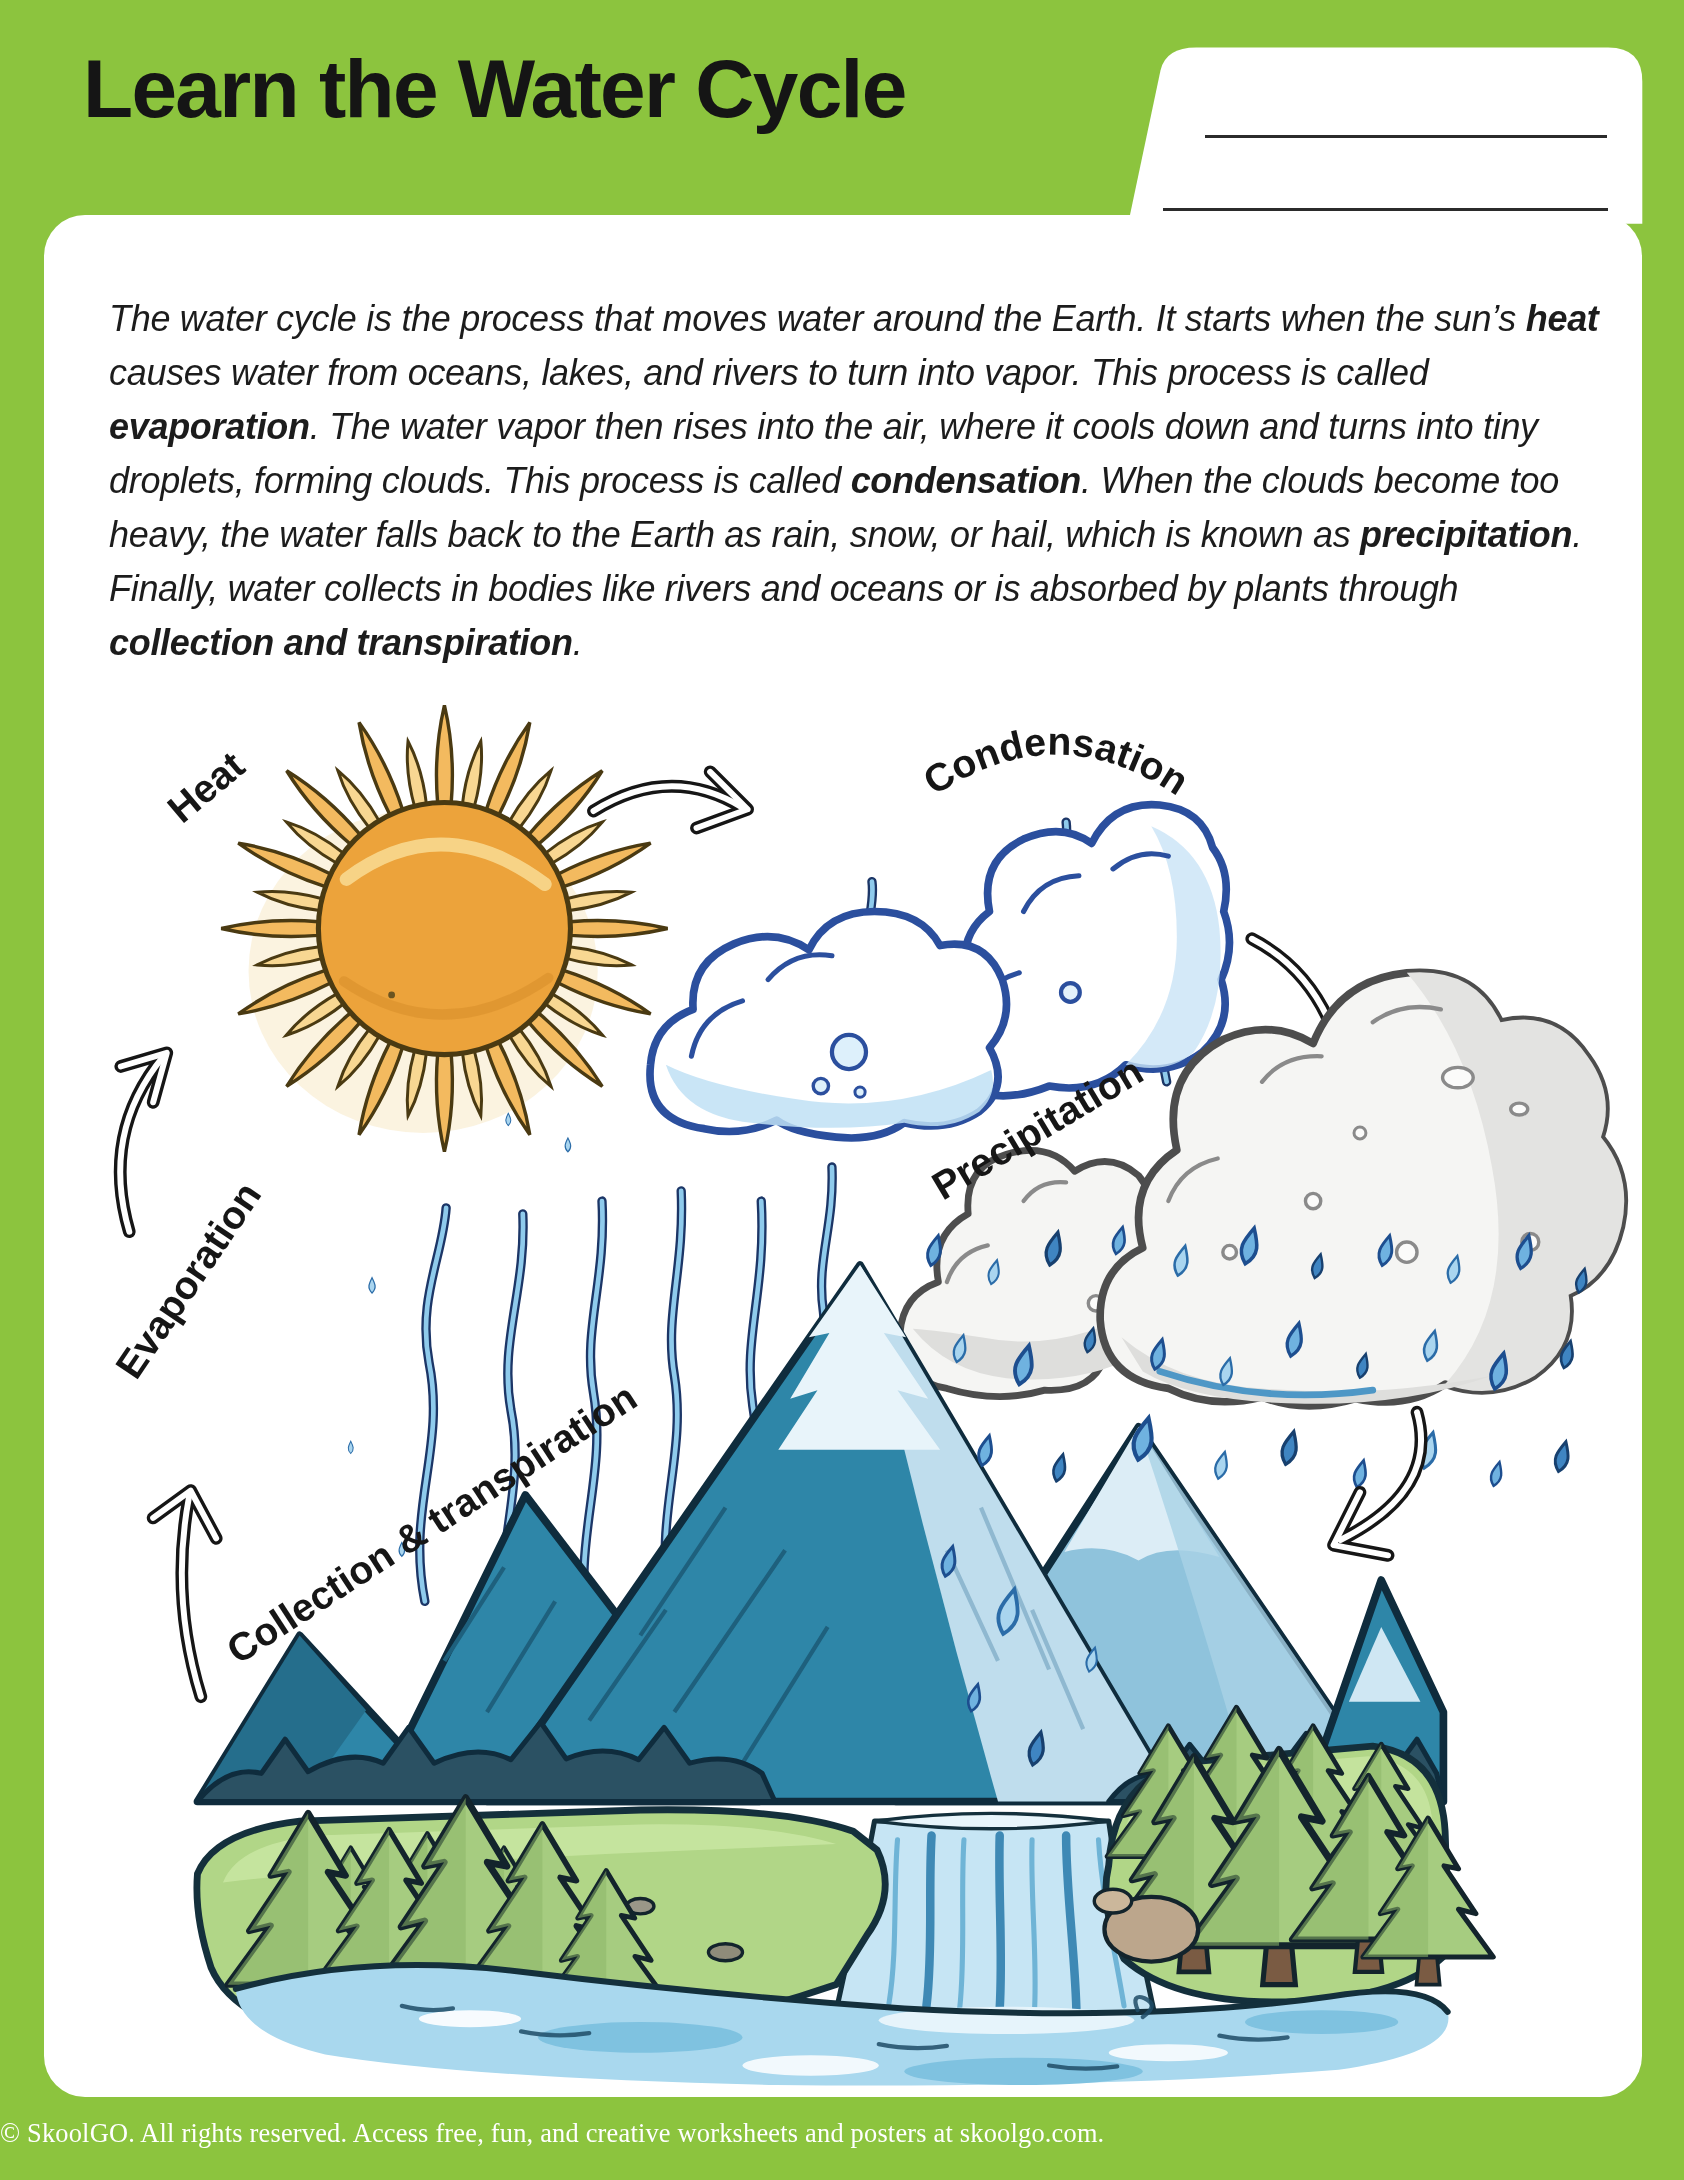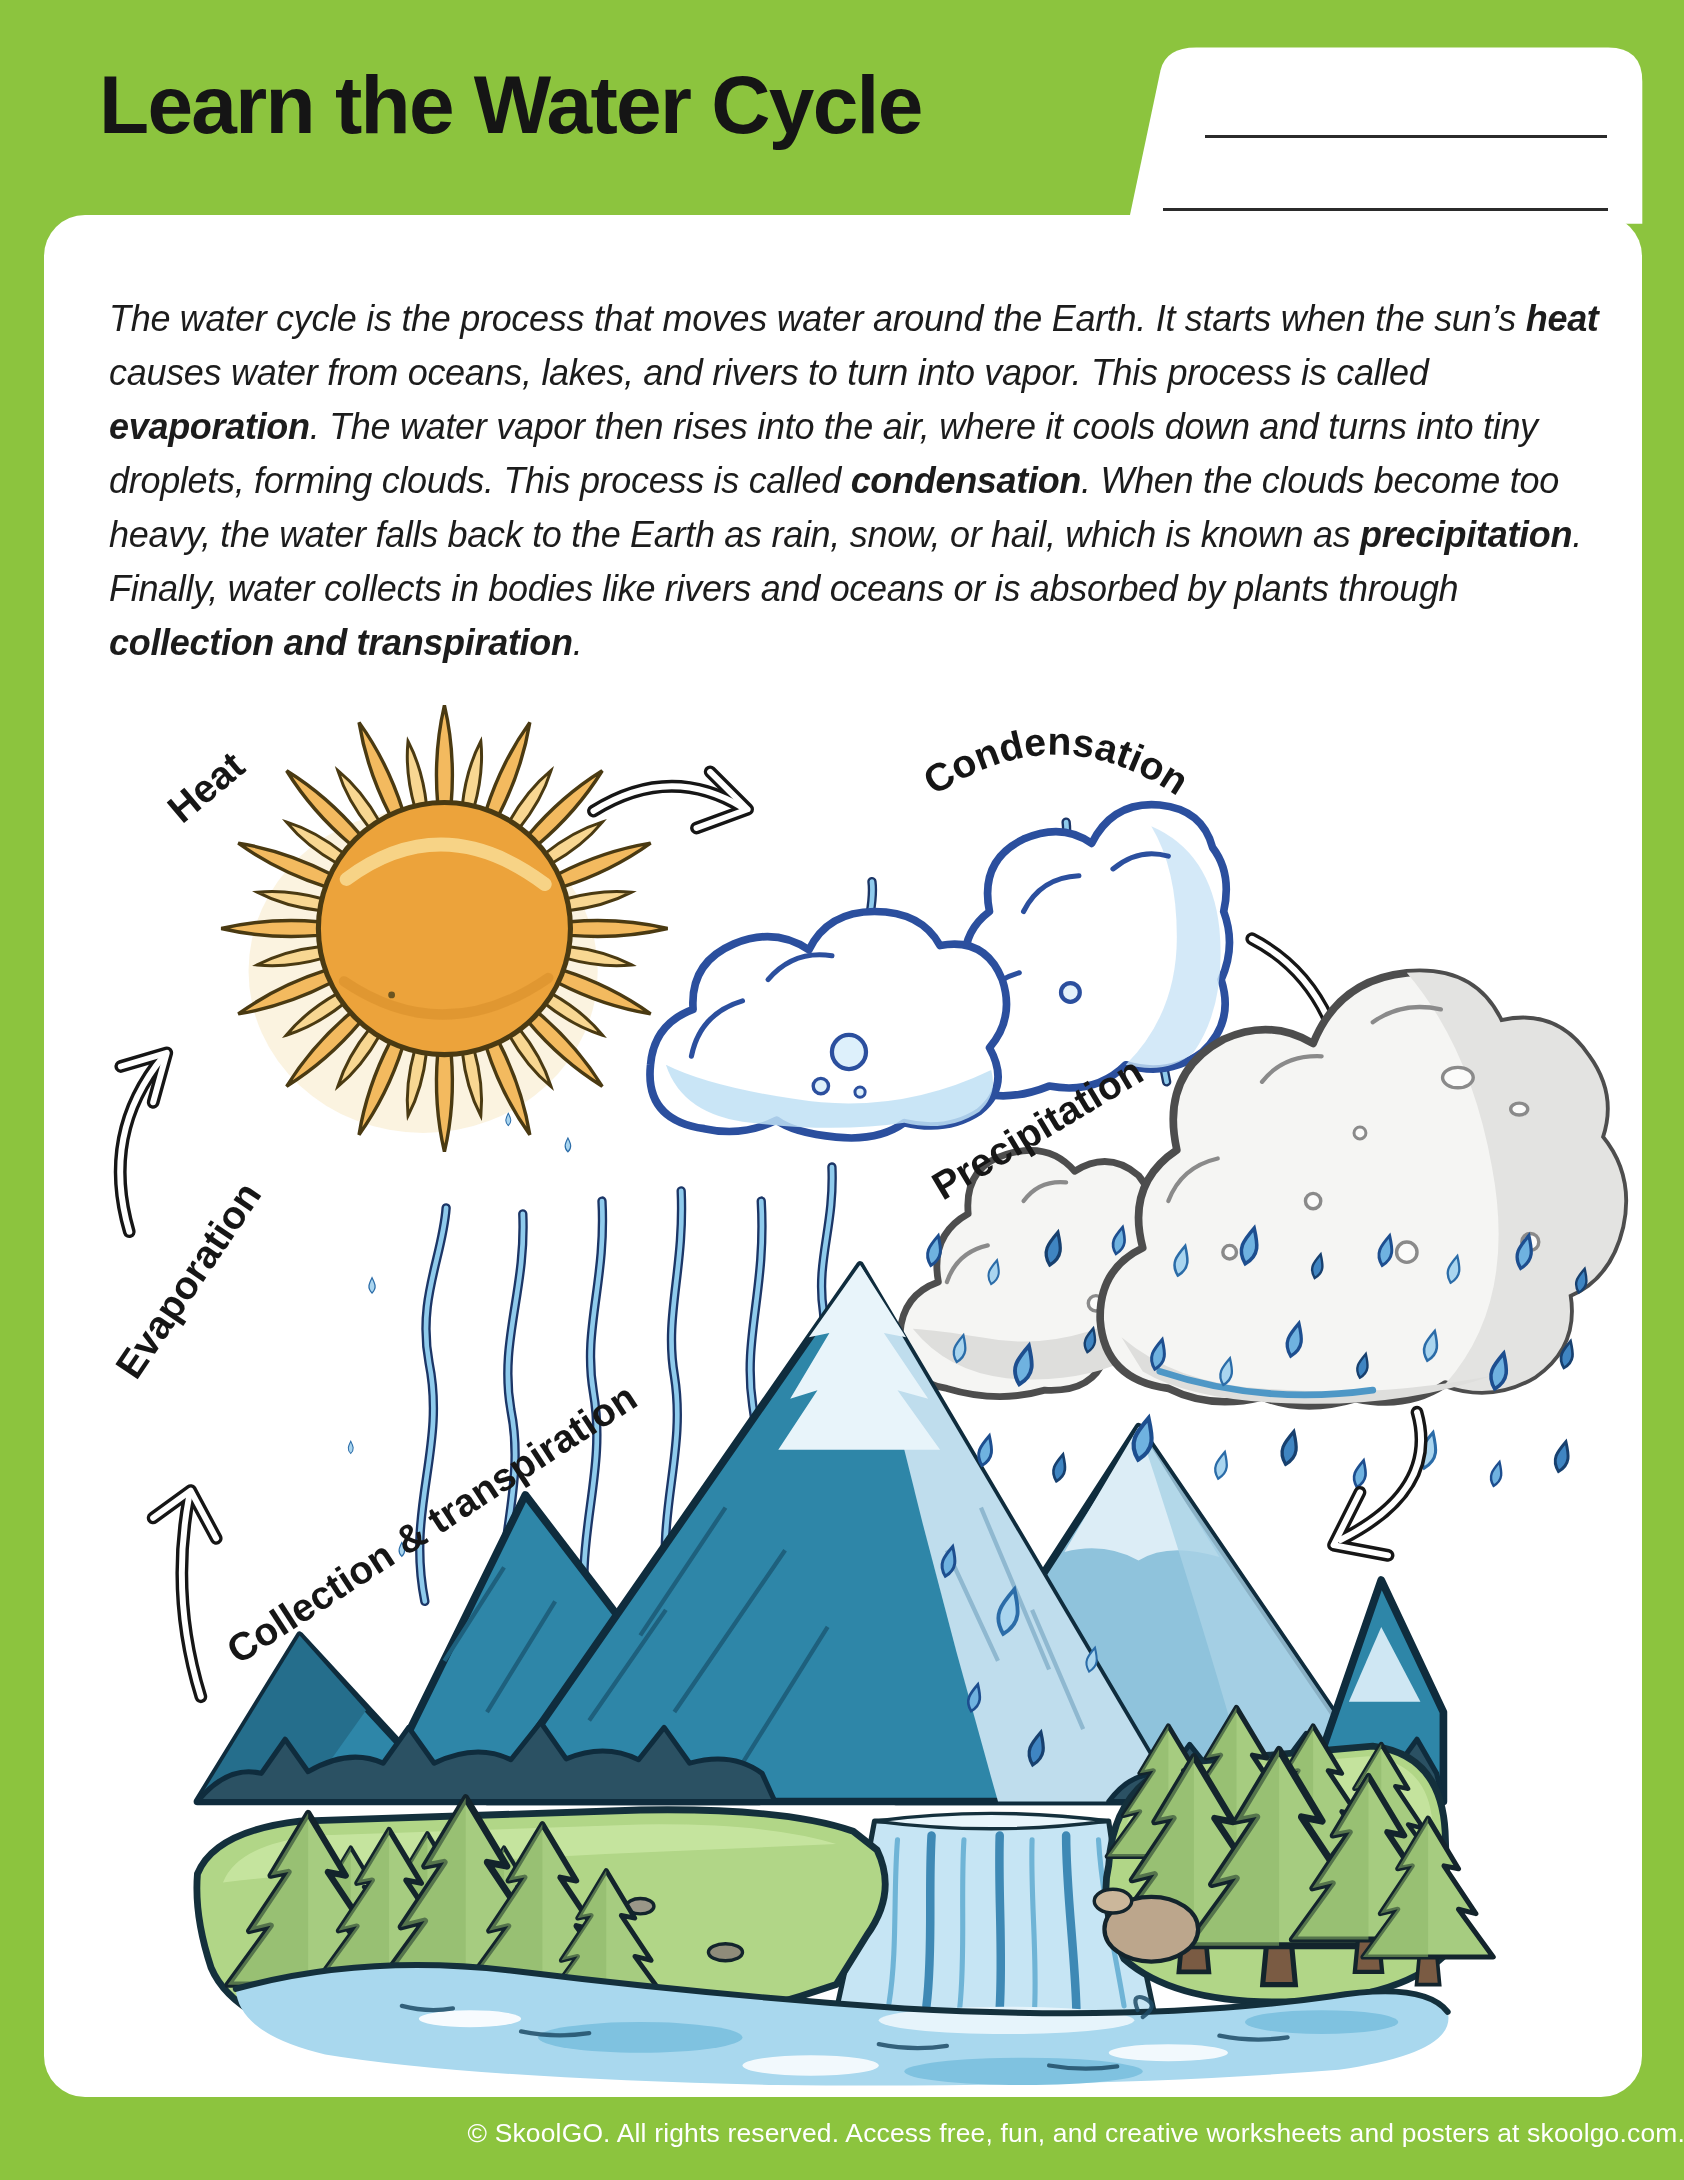--- a/index.html
+++ b/index.html
@@ -11,31 +11,31 @@
     --mtn:#2E86A8; --mtn-dark:#256E8C; --mtn-line:#0F2C3D; --snow:#DCEDF6; --snow2:#BFDDED;
     --forest:#2B5163; --tree:#A6CC80; --tree-dark:#8CB768; --tree-line:#13242C;
     --grass:#B1D687; --water:#A9D8EE; --water-dark:#7FC2E0; --line:#161616;
   }
   html,body{margin:0;padding:0;}
   body{font-family:"Liberation Sans",sans-serif;background:#666;}
   .page{position:relative;width:1685px;height:2181px;background:var(--green);overflow:hidden;}
   .main-panel{position:absolute;left:44px;top:215px;width:1598px;height:1882px;
     background:var(--panel);border-radius:41px;}
   .name-panel-svg{position:absolute;left:1106px;top:43px;width:538px;height:181px;}
-  .page-title{position:absolute;left:83px;top:44px;width:1065px;margin:16px;
+  .page-title{position:absolute;left:83px;top:44px;width:1065px;margin:0;
     font-size:82px;font-weight:800;letter-spacing:-1.7px;color:#151515;line-height:1.1;}
   .name-line{position:absolute;height:3.4px;background:#2b2b2b;}
   .name-line.l1{left:1205px;top:135px;width:402px;}
   .name-line.l2{left:1163px;top:208px;width:445px;}
   .intro{position:absolute;left:109px;top:256px;width:1516px;
     font-size:36px;line-height:54px;letter-spacing:-0.3px;color:var(--ink);font-style:italic;}
   .intro .b{font-weight:bold;}
   .diagram{position:absolute;left:44px;top:656px;}
-  .footer{position:absolute;left:0;top:2118px;width:100%;text-align:right;
-    color:#FFFFFF;font-size:26.4px;letter-spacing:0.2px;}
+  .footer{position:absolute;left:0;top:2118px;width:100%;text-align:left;
+    color:#FFFFFF;font-size:26.4px;letter-spacing:0.2px;font-family:Liberation Serif, serif;}
   
   .lbl{font-family:"Liberation Sans",sans-serif;font-weight:bold;font-size:46px;fill:#161616;}
   .arrO{stroke:var(--line);stroke-width:15;fill:none;stroke-linecap:round;stroke-linejoin:round;}
   .arrI{stroke:#FFFFFF;stroke-width:7;fill:none;stroke-linecap:round;stroke-linejoin:round;}
   .vapO{stroke:var(--vap-line);stroke-width:11;fill:none;stroke-linecap:round;}
   .vapI{stroke:var(--vap);stroke-width:5.5;fill:none;stroke-linecap:round;}
   .dA{fill:#6FB2E0;stroke:#1D4E8F;stroke-width:3.5;}
   .dB{fill:#A9D5EF;stroke:#2B6CA8;stroke-width:3;}
   .dC{fill:#3F85C2;stroke:#17406F;stroke-width:3.5;}
   .mline{stroke:var(--mtn-line);stroke-width:9;stroke-linejoin:round;}

